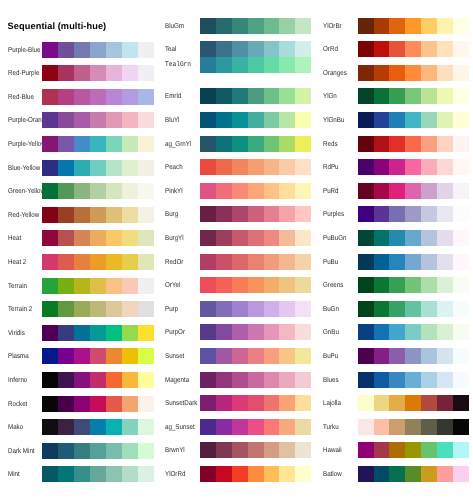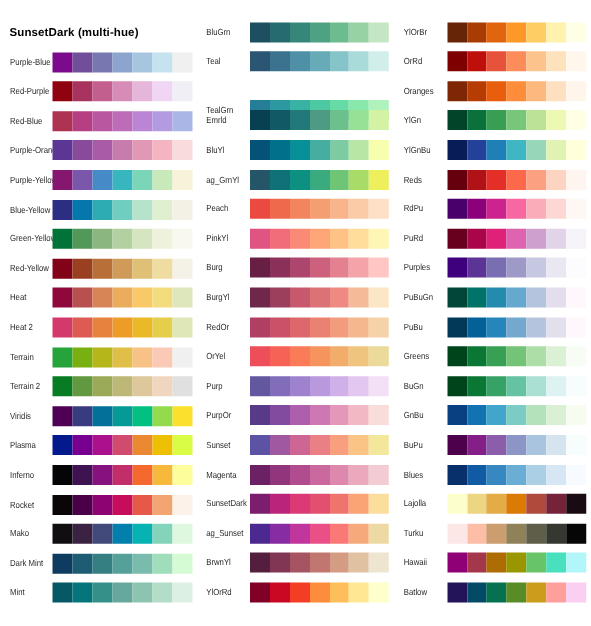--- a/index.html
+++ b/index.html
@@ -25,21 +25,21 @@
     font-size:7.1px; color:#2b2b2b; white-space:nowrap;
     transform:scaleX(0.875); transform-origin:left center;
   }
   .swatch-strip { position:absolute; top:0; height:16px; display:flex; }
   .swatch { height:16px; }
 </style>
 </head>
 <body>
 
 <div id="page">
-  <div class="chart-title">SunsetDark (multi-hue)</div>
+  <div class="chart-title">Sequential (multi-hue)</div>
   <div class="column" style="left:0;">
     <div class="palette-row" style="left:0px;top:41.50px;width:473px;">
       <div class="palette-label" style="left:7.50px;">Purple-Blue</div>
       <div class="swatch-strip" style="left:42.00px;">
         <div class="swatch" style="width: 16px; background-color: rgb(123, 10, 140);"></div>
         <div class="swatch" style="width: 16px; background-color: rgb(113, 78, 153);"></div>
         <div class="swatch" style="width: 16px; background-color: rgb(120, 120, 176);"></div>
         <div class="swatch" style="width: 16px; background-color: rgb(139, 165, 206);"></div>
         <div class="swatch" style="width: 16px; background-color: rgb(166, 198, 224);"></div>
         <div class="swatch" style="width: 16px; background-color: rgb(197, 226, 239);"></div>
@@ -281,21 +281,21 @@
       <div class="swatch-strip" style="left:200.00px;">
         <div class="swatch" style="width: 15.9px; background-color: rgb(42, 86, 116);"></div>
         <div class="swatch" style="width: 15.9px; background-color: rgb(59, 115, 143);"></div>
         <div class="swatch" style="width: 15.9px; background-color: rgb(79, 144, 166);"></div>
         <div class="swatch" style="width: 15.9px; background-color: rgb(104, 171, 184);"></div>
         <div class="swatch" style="width: 15.9px; background-color: rgb(133, 196, 201);"></div>
         <div class="swatch" style="width: 15.9px; background-color: rgb(168, 219, 217);"></div>
         <div class="swatch" style="width: 15.9px; background-color: rgb(209, 238, 234);"></div>
       </div>
     </div>
-    <div class="palette-row" style="left:0px;top:80px;width:473px;">
+    <div class="palette-row" style="left:0px;top:57px;width:473px;font-family:Liberation Mono, monospace;">
       <div class="palette-label" style="left:165.20px;">TealGrn</div>
       <div class="swatch-strip" style="left:200.00px;">
         <div class="swatch" style="width: 15.9px; background-color: rgb(37, 125, 152);"></div>
         <div class="swatch" style="width: 15.9px; background-color: rgb(44, 152, 160);"></div>
         <div class="swatch" style="width: 15.9px; background-color: rgb(56, 178, 163);"></div>
         <div class="swatch" style="width: 15.9px; background-color: rgb(76, 200, 163);"></div>
         <div class="swatch" style="width: 15.9px; background-color: rgb(103, 219, 165);"></div>
         <div class="swatch" style="width: 15.9px; background-color: rgb(137, 232, 172);"></div>
         <div class="swatch" style="width: 15.9px; background-color: rgb(176, 242, 188);"></div>
       </div>

